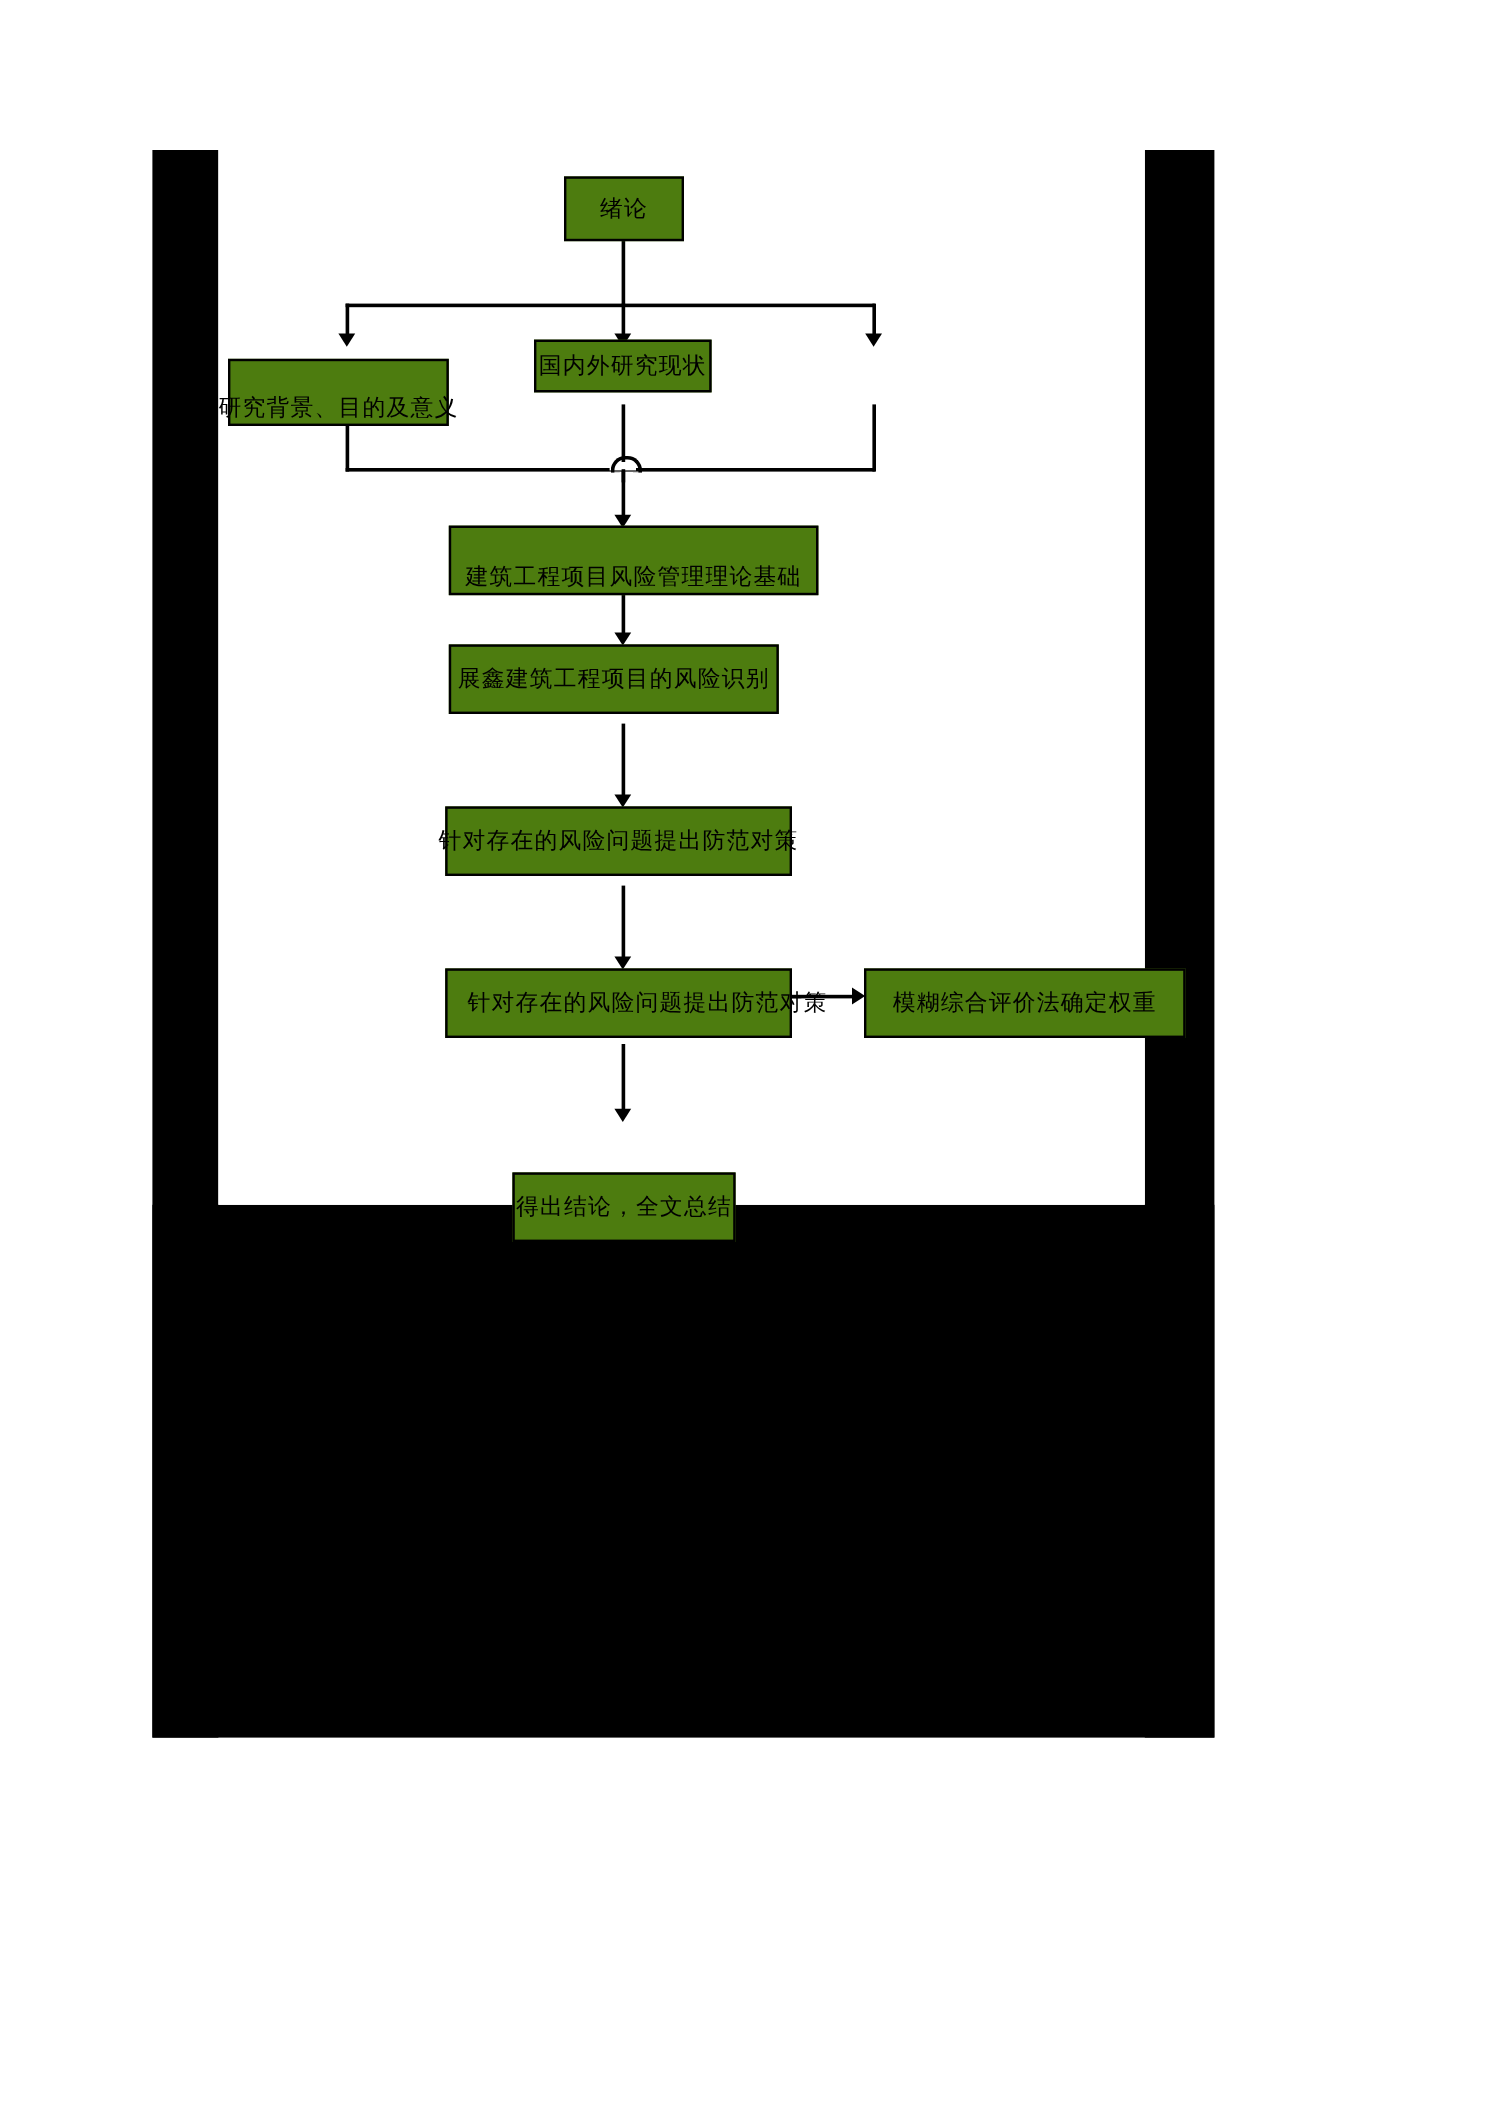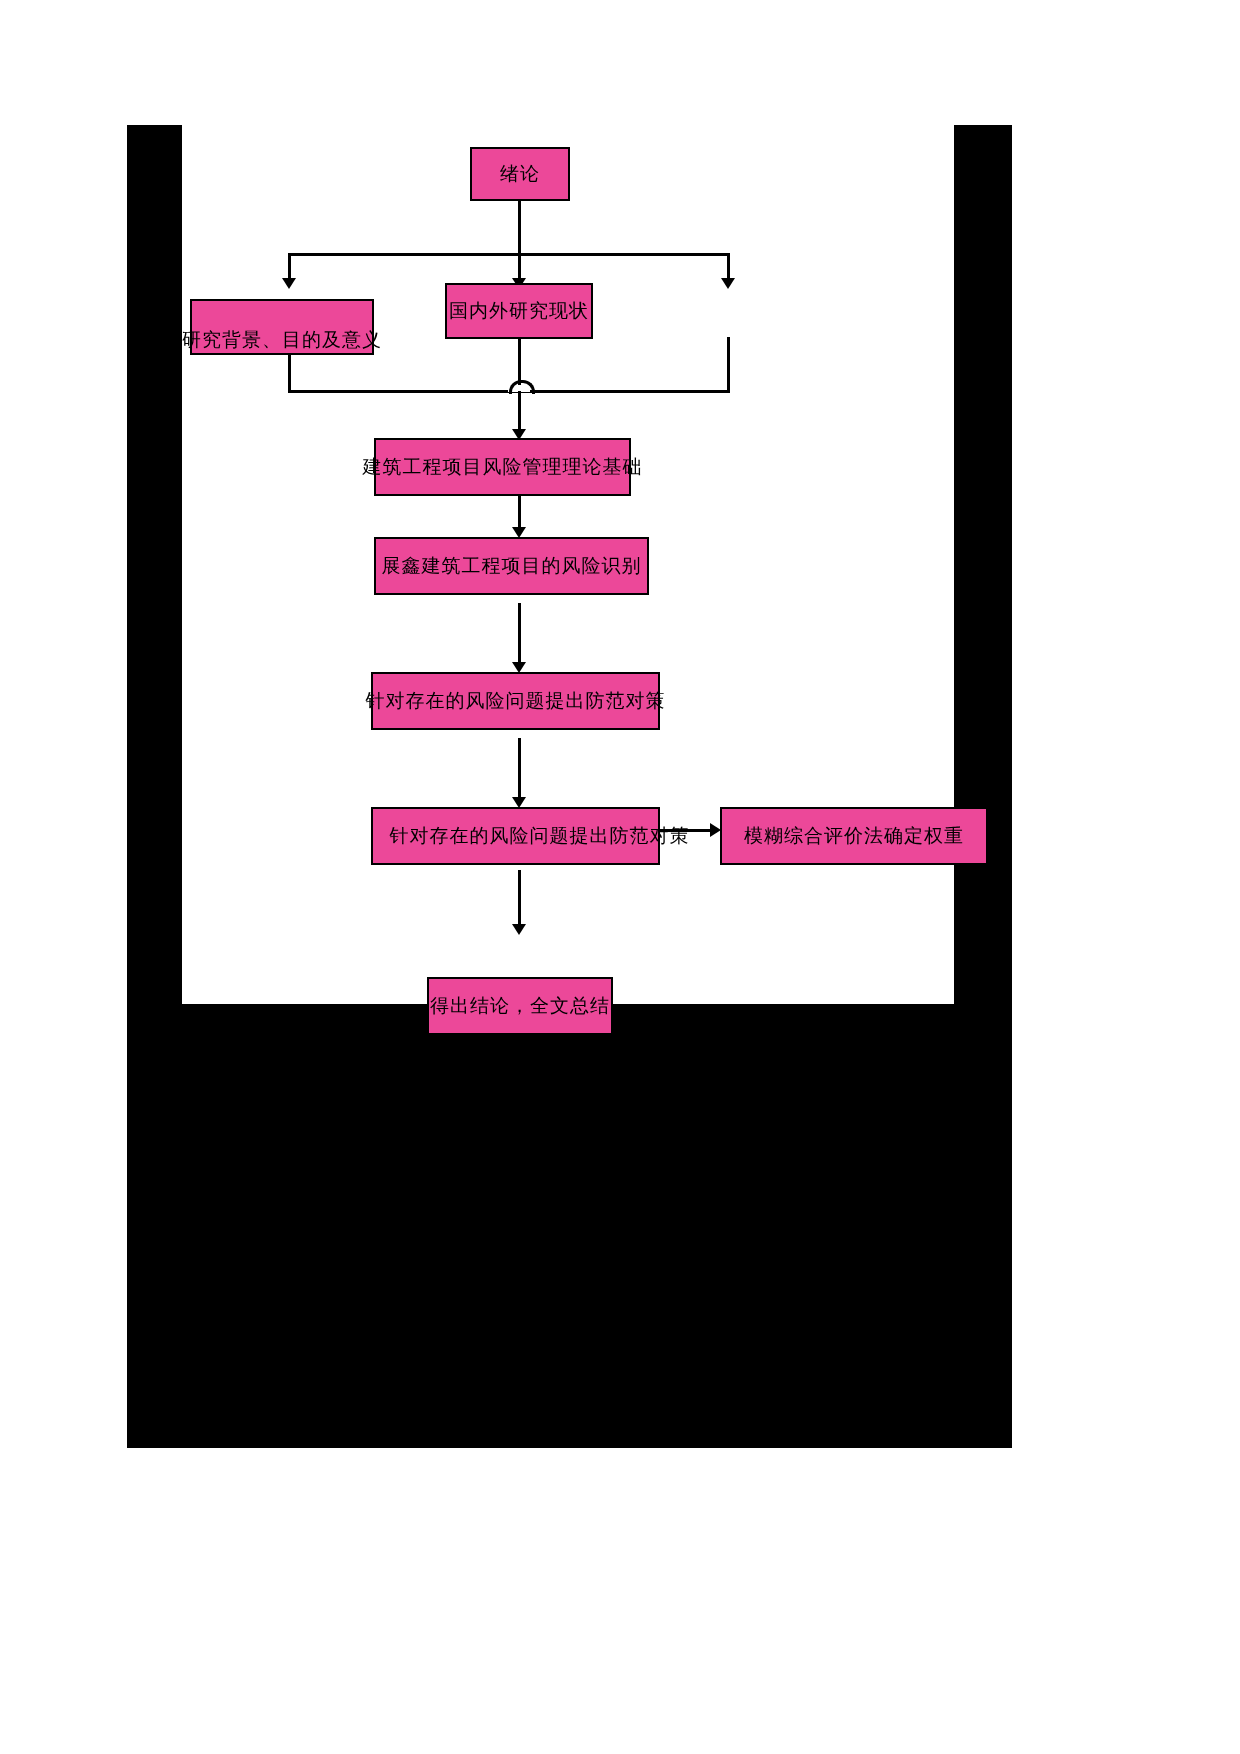--- a/index.html
+++ b/index.html
@@ -18,21 +18,21 @@
   .canvas{
     position:absolute;
     left:182px;top:125px;
     width:772px;height:879px;
     background:#ffffff;
   }
 
   .node{
     position:absolute;
     box-sizing:border-box;
-    background:#ec4899;
+    background:#4d7c0f;
     border:2px solid #000000;
     display:flex;
     align-items:center;
     justify-content:center;
     color:#000000;
     font-size:19px;
     letter-spacing:1px;
     white-space:nowrap;
     font-family:"DejaVu Sans","Liberation Sans",sans-serif;
   }
@@ -116,26 +116,26 @@
     <div class="arrow-down" style="left:330px;top:799px;"></div>
 
     <div class="node" style="left:288px;top:22px;width:100px;height:54px;">
       <span>绪论</span>
     </div>
 
     <div class="node" style="left:8px;top:174px;width:184px;height:56px;align-items:flex-end;">
       <span>研究背景、目的及意义</span>
     </div>
 
-    <div class="node" style="left:263px;top:158px;width:148px;height:56px;">
+    <div class="node" style="left:263px;top:158px;width:148px;height:44px;">
       <span>国内外研究现状</span>
     </div>
 
 
-    <div class="node" style="left:192px;top:313px;width:257px;height:58px;">
+    <div class="node" style="left:192px;top:313px;width:308px;height:58px;align-items:flex-end;">
       <span>建筑工程项目风险管理理论基础</span>
     </div>
 
     <div class="node" style="left:192px;top:412px;width:275px;height:58px;">
       <span>展鑫建筑工程项目的风险识别</span>
     </div>
 
     <div class="node" style="left:189px;top:547px;width:289px;height:58px;">
       <span>针对存在的风险问题提出防范对策</span>
     </div>

